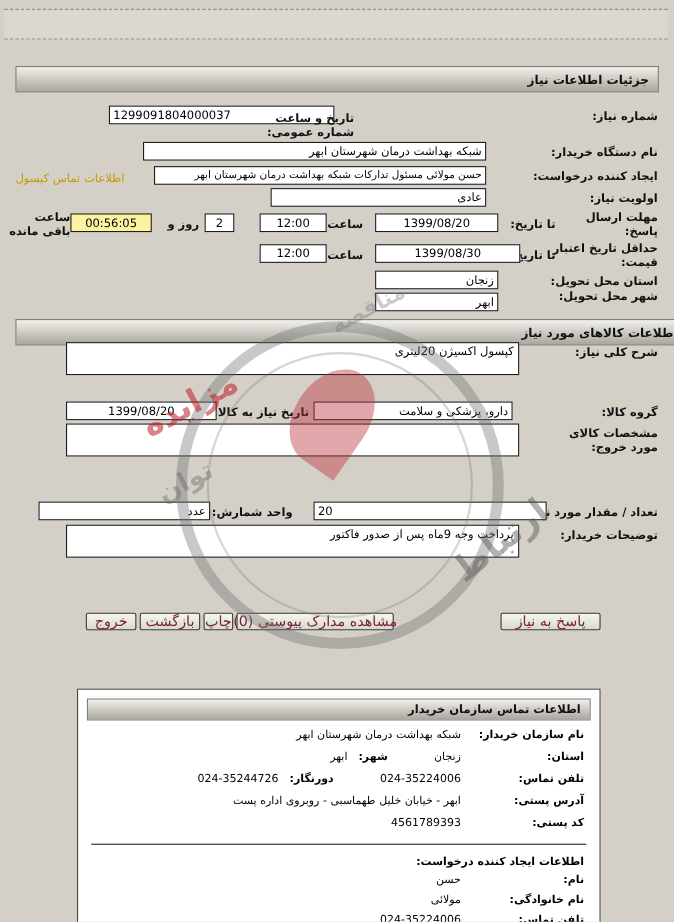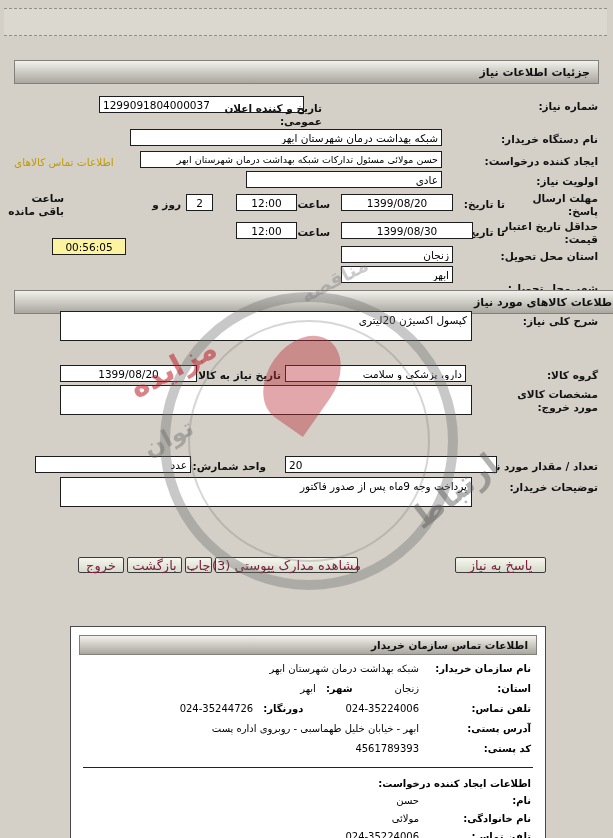--- a/index.html
+++ b/index.html
@@ -30,29 +30,29 @@
   .L-announce{right:291px;top:102px;width:102px;} .I-announce{left:95px;top:107px;width:124px;}
   .L-buyerorg{right:15px;top:133px;}          .I-buyerorg{left:130px;top:129px;width:312px;}
   .L-creator{right:15px;top:155px;}           .I-creator{left:140px;top:151px;width:302px;font-size:9.5px;}
   .link{position:absolute;left:14px;top:156px;font-size:10.5px;color:#c29b00;cursor:pointer;white-space:nowrap;}
   .L-priority{right:15px;top:175px;}          .I-priority{left:246px;top:171px;width:196px;}
 
   .L-reply{right:15px;top:192px;width:80px;}
   .L-reply-until{right:108px;top:198px;}      .I-reply-date{left:341px;top:194px;width:112px;}
   .L-reply-hour{right:283px;top:198px;}       .I-reply-time{left:236px;top:194px;width:61px;}
   .I-days{left:186px;top:194px;width:27px;}   .L-days{right:432px;top:198px;}
-  .I-countdown{left:52px;top:194px;width:74px;margin-top:44px;}
+  .I-countdown{left:64px;top:194px;width:74px;}
   .L-remaining{left:6px;top:192px;width:58px;}
 
   .L-price{right:15px;top:220px;width:100px;}
   .L-price-until{right:108px;top:226px;}      .I-price-date{left:341px;top:222px;width:132px;}
   .L-price-hour{right:283px;top:226px;}       .I-price-time{left:236px;top:222px;width:61px;}
 
   .L-province{right:15px;top:250px;}          .I-province{left:341px;top:246px;width:112px;}
-  .L-city{right:15px;top:282px;}              .I-city{left:341px;top:266px;width:112px;}
+  .L-city{right:15px;top:264px;}              .I-city{left:341px;top:266px;width:112px;}
 
   .L-desc{right:15px;top:315px;}              .T-desc{left:60px;top:311px;width:412px;height:50px;}
   .L-group{right:15px;top:369px;}             .I-group{left:285px;top:365px;width:181px;}
   .L-needdate{right:332px;top:369px;}         .I-needdate{left:60px;top:365px;width:137px;}
   .L-specs{right:15px;top:388px;width:90px;}  .T-specs{left:60px;top:385px;width:412px;height:70px;}
   .L-qty{right:15px;top:460px;}               .I-qty{left:285px;top:456px;width:212px;}
   .L-unit{right:347px;top:460px;}             .I-unit{left:35px;top:456px;width:156px;}
   .L-notes{right:15px;top:481px;}             .T-notes{left:60px;top:477px;width:412px;height:72px;}
 
   .btn{position:absolute;top:557px;height:16px;box-sizing:border-box;
@@ -94,28 +94,28 @@
 
 <div id="page" dir="rtl">
 
   <div class="top-band"></div>
 
   <div class="bar B1">جزئیات اطلاعات نیاز</div>
 
   <span class="lbl L-neednum">شماره نیاز:</span>
   <input class="fld I-neednum ltrL" readonly="" value="1299091804000037" style="">
 
-  <span class="lbl wrap L-announce">تاریخ و کننده اعلان عمومی:</span>
+  <span class="lbl wrap L-announce">تاریخ و ساعت شماره عمومی:</span>
 
   <span class="lbl L-buyerorg">نام دستگاه خریدار:</span>
   <input class="fld I-buyerorg" readonly="" value="شبکه بهداشت درمان شهرستان ابهر" style="">
 
   <span class="lbl L-creator">ایجاد کننده درخواست:</span>
   <input class="fld I-creator" readonly="" value="حسن مولائی مسئول تدارکات شبکه بهداشت درمان شهرستان ابهر" style="">
-  <a class="link">اطلاعات تماس کالاهای</a>
+  <a class="link">اطلاعات تماس کپسول</a>
 
   <span class="lbl L-priority">اولویت نیاز:</span>
   <input class="fld I-priority" readonly="" value="عادی" style="">
 
   <span class="lbl wrap L-reply">مهلت ارسال پاسخ:</span>
   <span class="lbl L-reply-until">تا تاریخ:</span>
   <input class="fld I-reply-date ltrC" readonly="" value="1399/08/20" style="">
   <span class="lbl L-reply-hour">ساعت</span>
   <input class="fld I-reply-time ltrC" readonly="" value="12:00" style="">
   <input class="fld I-days ltrC" readonly="" value="2" style="">
@@ -150,21 +150,21 @@
 
   <span class="lbl L-qty">تعداد / مقدار مورد نیاز:</span>
   <input class="fld I-qty ltrL" readonly="" value="20" style="">
   <span class="lbl L-unit">واحد شمارش:</span>
   <input class="fld I-unit" readonly="" value="عدد" style="">
 
   <span class="lbl L-notes">توضیحات خریدار:</span>
   <textarea class="fld T-notes" readonly="" style="">پرداخت وجه 9ماه پس از صدور فاکتور</textarea>
 
   <button class="btn BT-reply">پاسخ به نیاز</button>
-  <button class="btn BT-attach">مشاهده مدارک پیوستی (3)</button>
+  <button class="btn BT-attach">مشاهده مدارک پیوستی (0)</button>
   <button class="btn BT-print">چاپ</button>
   <button class="btn BT-back">بازگشت</button>
   <button class="btn BT-exit">خروج</button>
 
   <div id="contact-panel">
     <div class="pbar">اطلاعات تماس سازمان خریدار</div>
 
     <div class="prow">
       <span class="plbl">نام سازمان خریدار:</span>
       <span class="pval">شبکه بهداشت درمان شهرستان ابهر</span>

